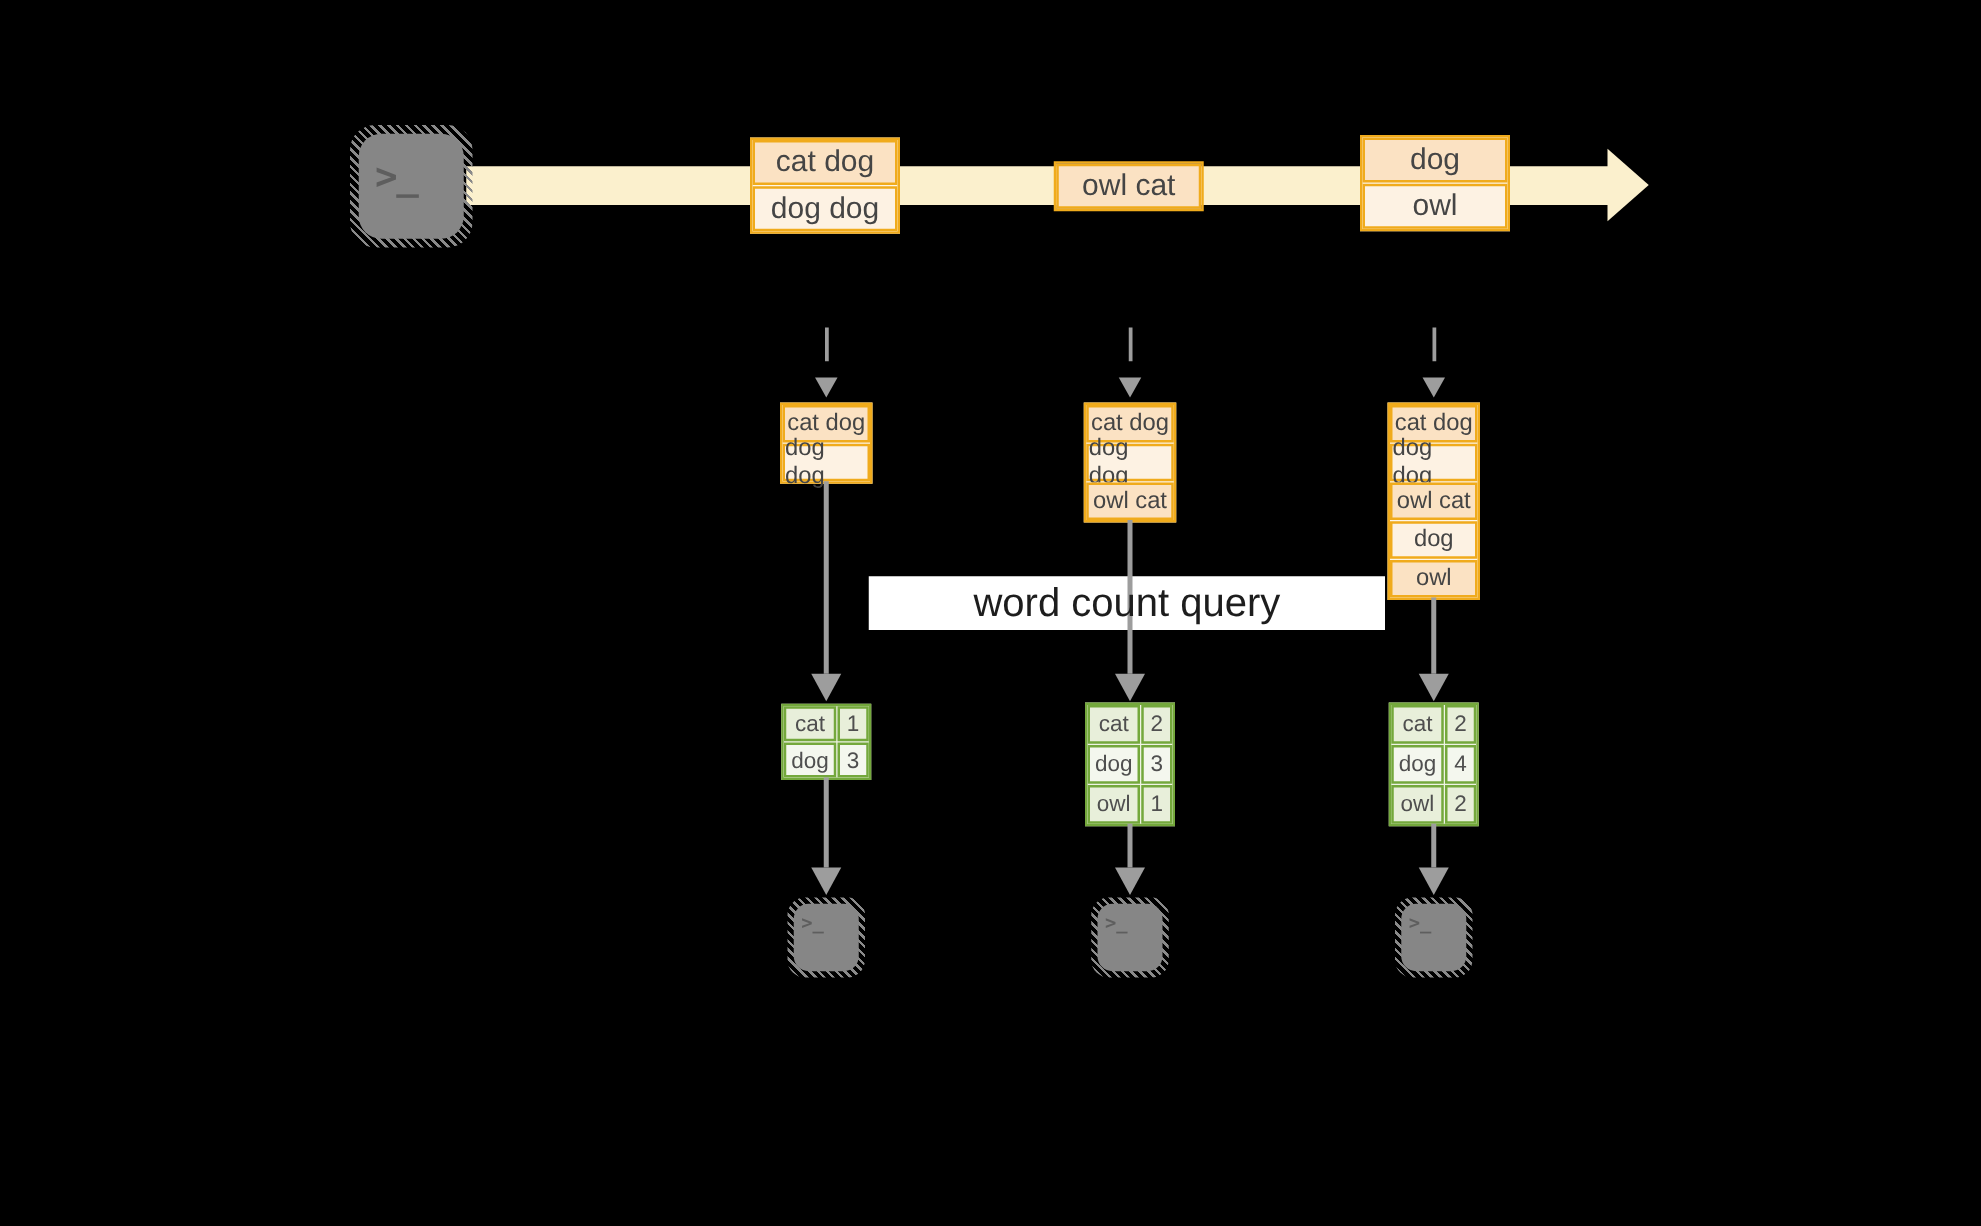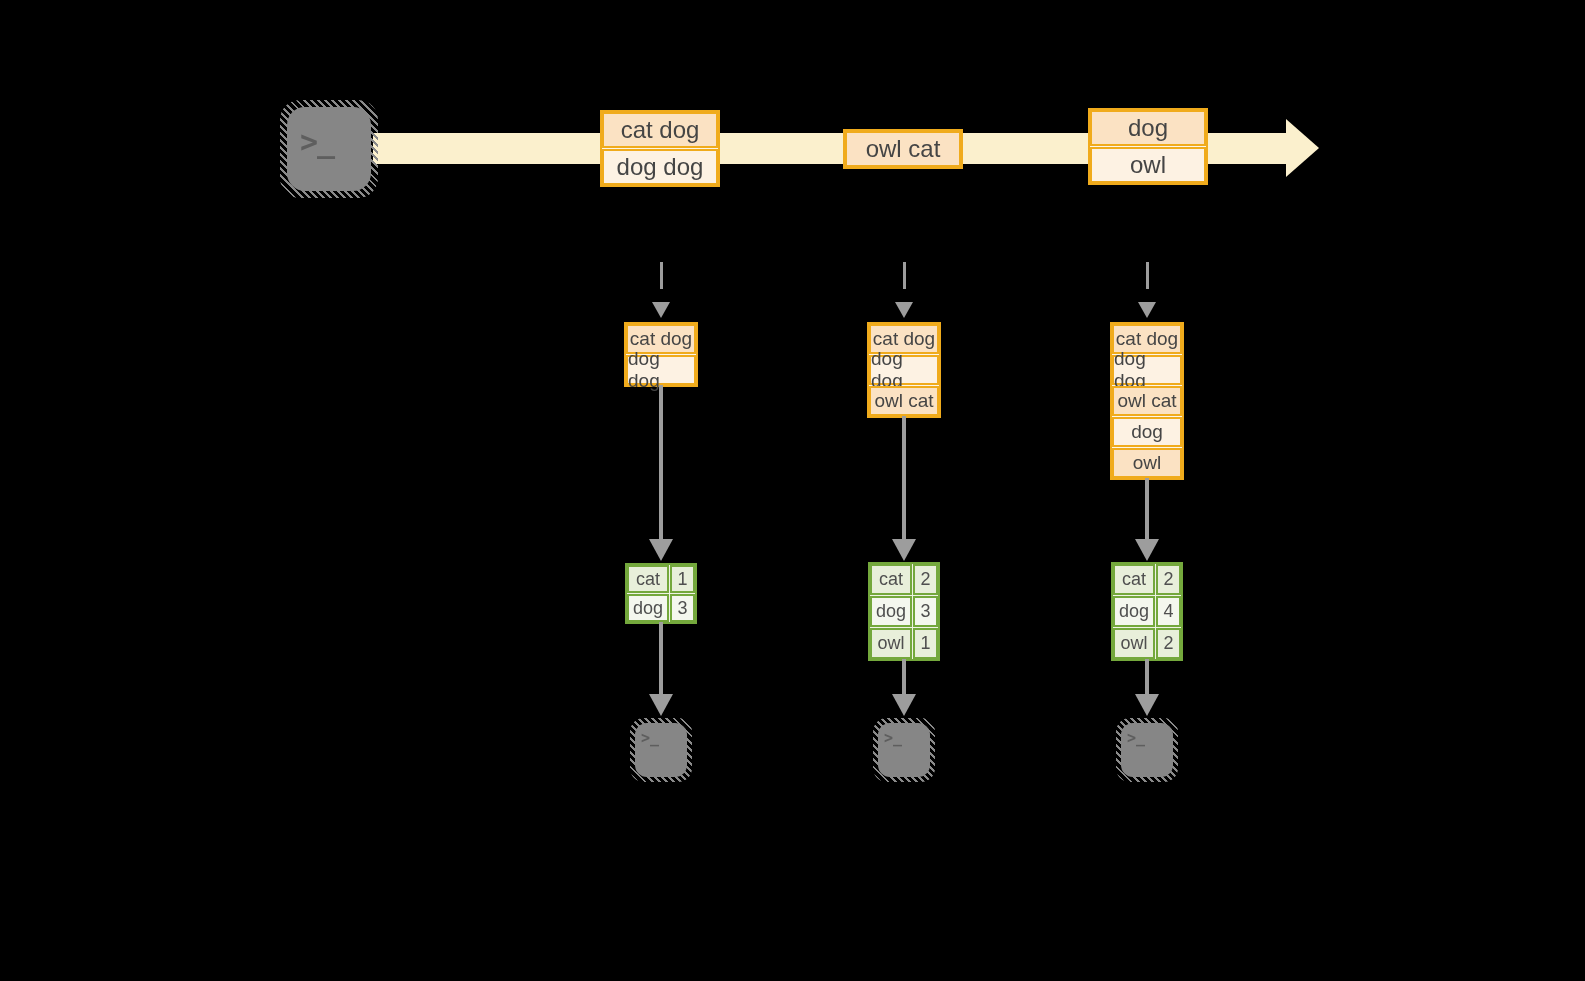--- a/index.html
+++ b/index.html
@@ -102,20 +102,23 @@
     <div class="ocell peach">owl cat</div>
   </div>
   <div class="obox stack" style="left:1110px;top:322px;">
     <div class="ocell peach">cat dog</div>
     <div class="ocell cream">dog dog</div>
     <div class="ocell peach">owl cat</div>
     <div class="ocell cream">dog</div>
     <div class="ocell peach">owl</div>
   </div>
 
+  <div class="qlabel">
+    <span>word count query</span>
+  </div>
 
   <div class="vline" style="left:659px;top:385px;height:154px;"></div>
   <div class="ahead" style="left:649px;top:539px;"></div>
   <div class="vline" style="left:902px;top:416px;height:123px;"></div>
   <div class="ahead" style="left:892px;top:539px;"></div>
   <div class="vline" style="left:1145px;top:478px;height:61px;"></div>
   <div class="ahead" style="left:1135px;top:539px;"></div>
 
   <div class="gtable rows28" style="left:625px;top:563px;">
     <div class="gcell ga">cat</div>

